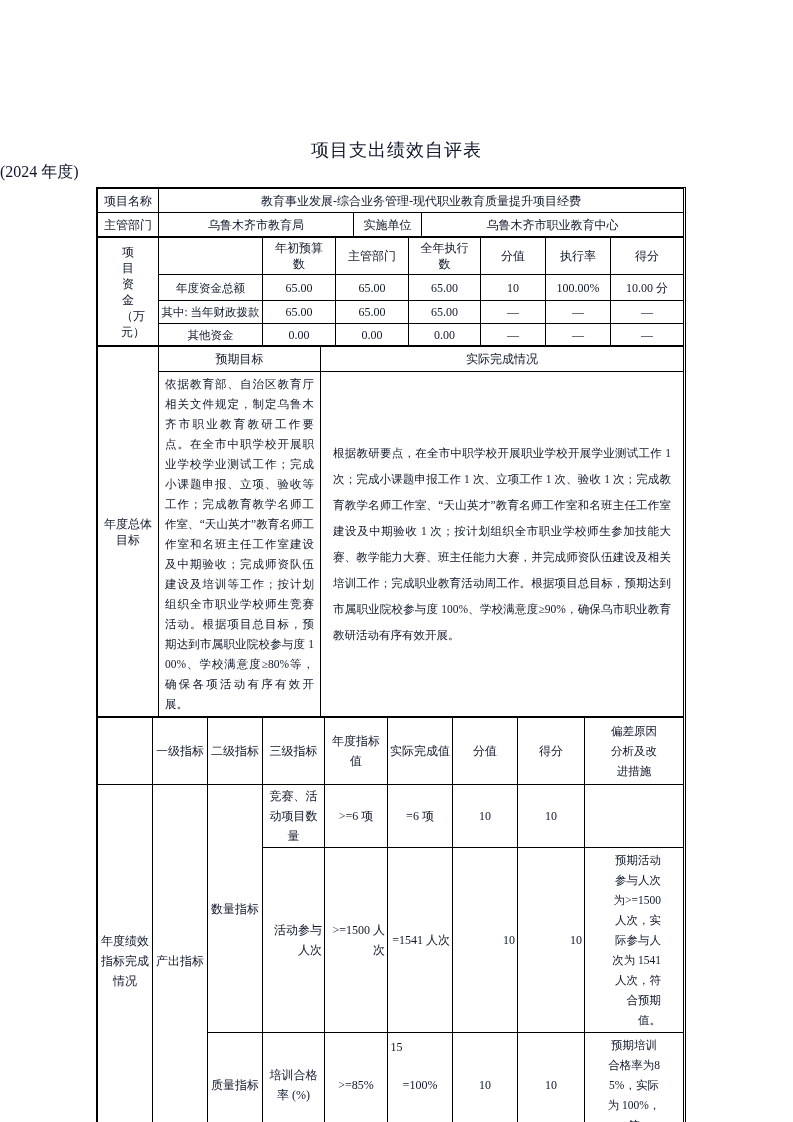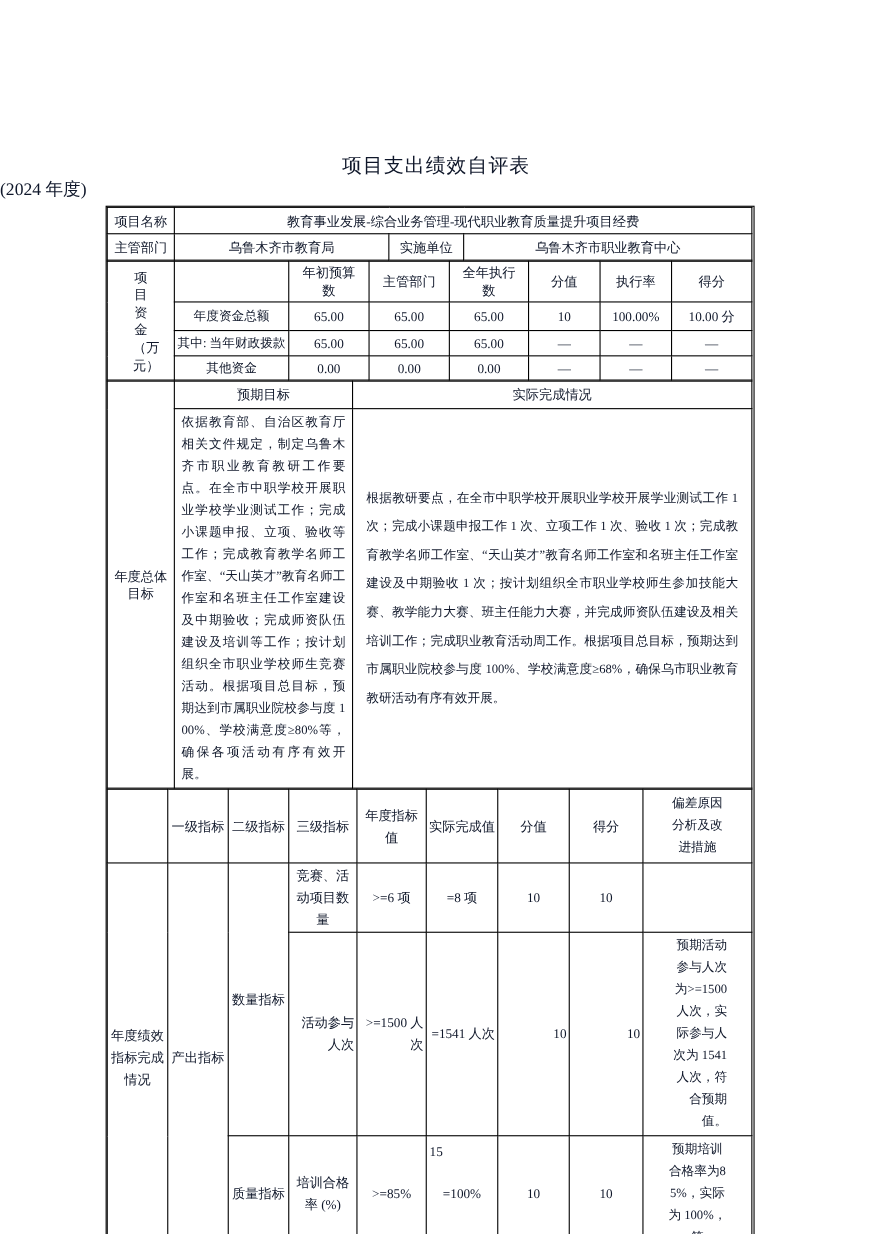--- a/index.html
+++ b/index.html
@@ -153,21 +153,21 @@
           <col style="width:363px">
         </colgroup>
       <tbody>
           <tr class="ghdr">
         <td rowspan="2" class="goal-rowhdr" style="padding:0 6px;">年度总体目标</td>
         <td>预期目标</td>
         <td>实际完成情况</td>
       </tr>
       <tr>
         <td class="goal-left">依据教育部、自治区教育厅相关文件规定，制定乌鲁木齐市职业教育教研工作要点。在全市中职学校开展职业学校学业测试工作；完成小课题申报、立项、验收等工作；完成教育教学名师工作室、“天山英才”教育名师工作室和名班主任工作室建设及中期验收；完成师资队伍建设及培训等工作；按计划组织全市职业学校师生竞赛活动。根据项目总目标，预期达到市属职业院校参与度 100%、学校满意度≥80%等，确保各项活动有序有效开展。</td>
-        <td class="goal-right">根据教研要点，在全市中职学校开展职业学校开展学业测试工作 1 次；完成小课题申报工作 1 次、立项工作 1 次、验收 1 次；完成教育教学名师工作室、“天山英才”教育名师工作室和名班主任工作室建设及中期验收 1 次；按计划组织全市职业学校师生参加技能大赛、教学能力大赛、班主任能力大赛，并完成师资队伍建设及相关培训工作；完成职业教育活动周工作。根据项目总目标，预期达到市属职业院校参与度 100%、学校满意度≥68%，确保乌市职业教育教研活动有序有效开展。</td>
+        <td class="goal-right">根据教研要点，在全市中职学校开展职业学校开展学业测试工作 1 次；完成小课题申报工作 1 次、立项工作 1 次、验收 1 次；完成教育教学名师工作室、“天山英才”教育名师工作室和名班主任工作室建设及中期验收 1 次；按计划组织全市职业学校师生参加技能大赛、教学能力大赛、班主任能力大赛，并完成师资队伍建设及相关培训工作；完成职业教育活动周工作。根据项目总目标，预期达到市属职业院校参与度 100%、学校满意度≥90%，确保乌市职业教育教研活动有序有效开展。</td>
       </tr>
     </tbody>
       </table>
 
     <table class="t-ind">
       <colgroup>
           <col style="width:55px">
           <col style="width:55px">
           <col style="width:55px">
           <col style="width:62px">
@@ -188,21 +188,21 @@
         <td>分值</td>
         <td>得分</td>
         <td class="dev-cell">偏差原因分析及改进措施</td>
       </tr>
       <tr class="ir1">
         <td rowspan="3" style="padding:1px 3px;">年度绩效指标完成情况</td>
         <td rowspan="3">产出指标</td>
         <td rowspan="2">数量指标</td>
         <td>竞赛、活动项目数量</td>
         <td>&gt;=6 项</td>
-        <td>=8 项</td>
+        <td>=6 项</td>
         <td>10</td>
         <td>10</td>
         <td class="dev-cell"></td>
       </tr>
       <tr class="ir2">
         <td>活动参与人次</td>
         <td>&gt;=1500 人次</td>
         <td>=1541 人次</td>
         <td>10</td>
         <td>10</td>

